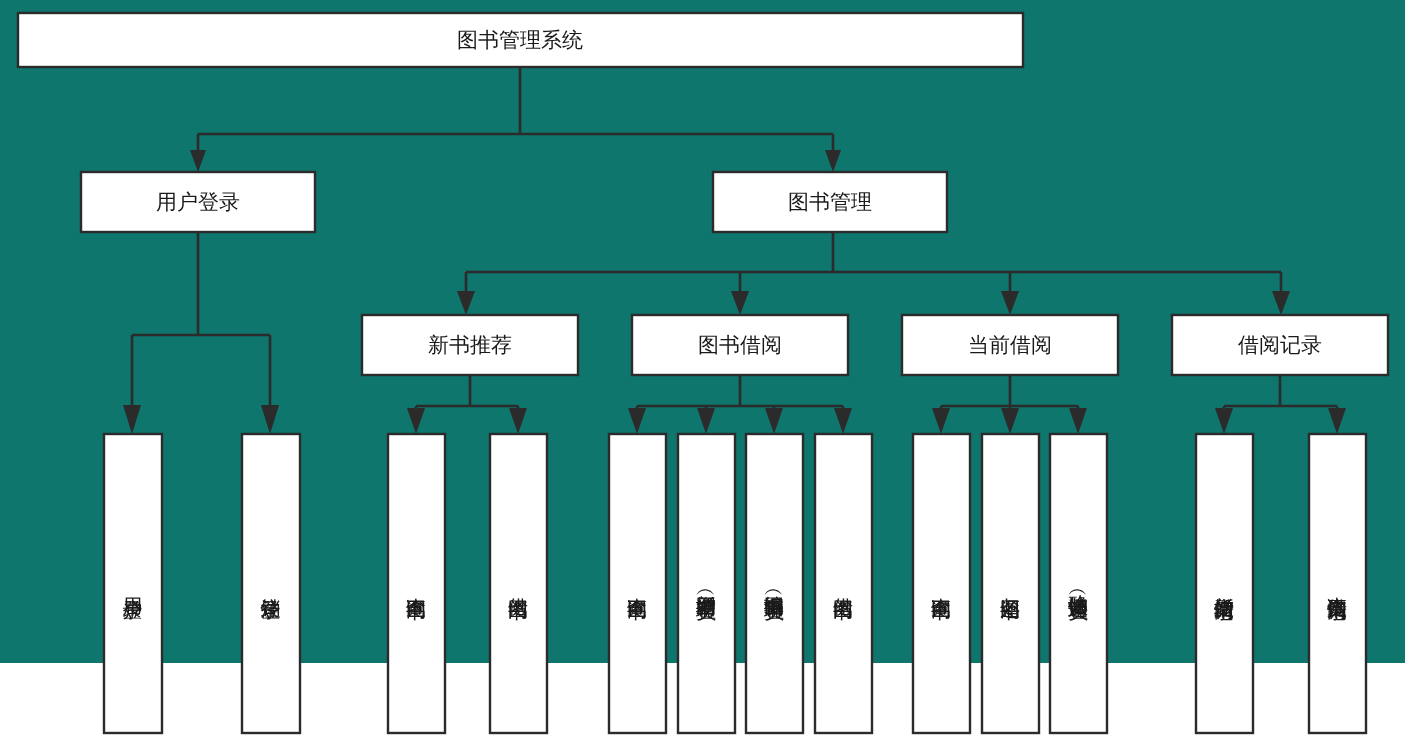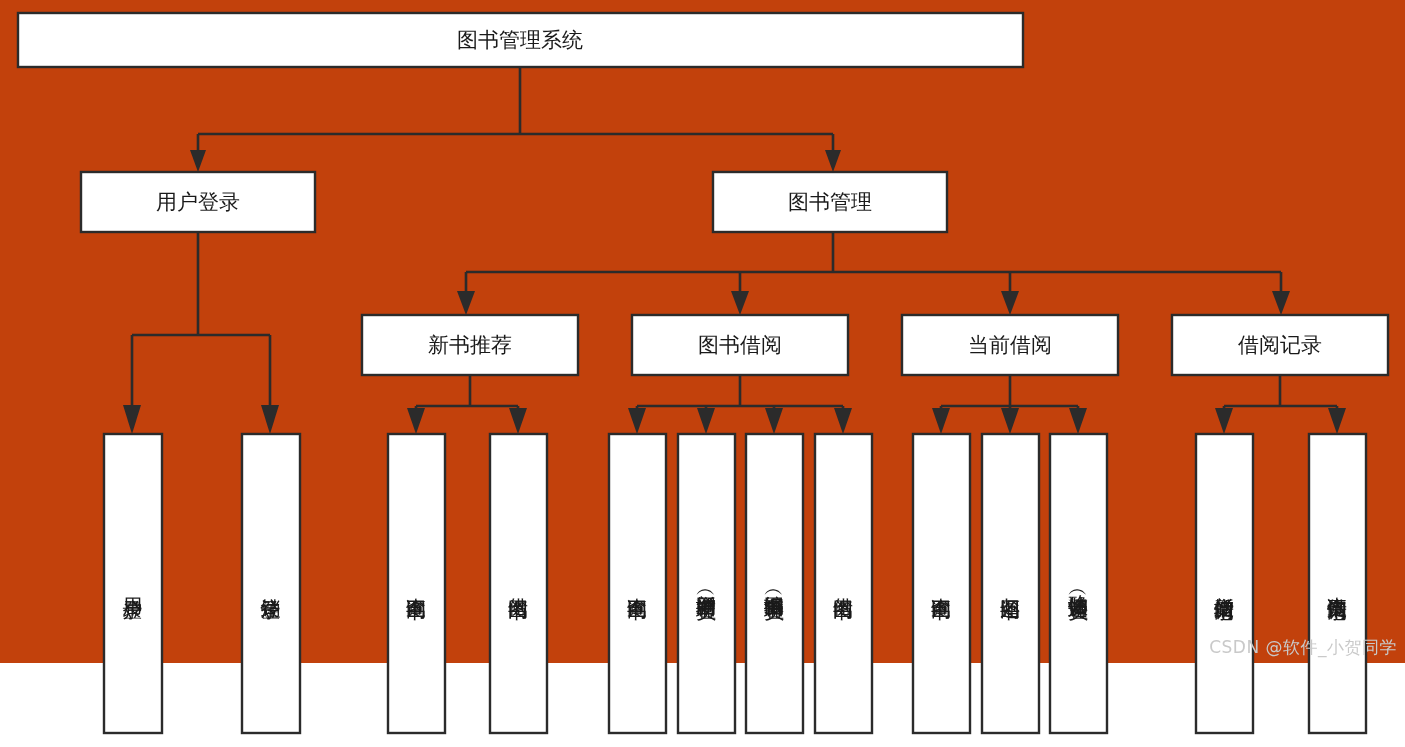--- a/index.html
+++ b/index.html
@@ -10,21 +10,21 @@
   body {
     width: 1405px;
     height: 747px;
     font-family: "DejaVu Sans", "Liberation Sans", sans-serif;
     overflow: hidden;
   }
   #diagram-root {
     position: relative;
     width: 1405px;
     height: 663px;
-    background: #c2410c;
+    background: #0f766e;
   }
   svg.diagram {
     position: absolute;
     top: 0;
     left: 0;
     width: 1405px;
     height: 747px;
   }
   .node-box {
     fill: #ffffff;
@@ -230,15 +230,14 @@
   <div class="vlabel" style="left:913px; top:434px; width:57px; height:299px;">查询图书</div>
 
   <div class="vlabel" style="left:982px; top:434px; width:57px; height:299px;">归还图书</div>
 
   <div class="vlabel" style="left:1050px; top:434px; width:57px; height:299px;">确认归还（管理员）</div>
 
   <div class="vlabel" style="left:1196px; top:434px; width:57px; height:299px;">新增借阅记录</div>
 
   <div class="vlabel" style="left:1309px; top:434px; width:57px; height:299px;">查询借阅记录</div>
 
-  <div class="watermark">CSDN @软件_小贺同学</div>
 
 </div>
 
 </body></html>

